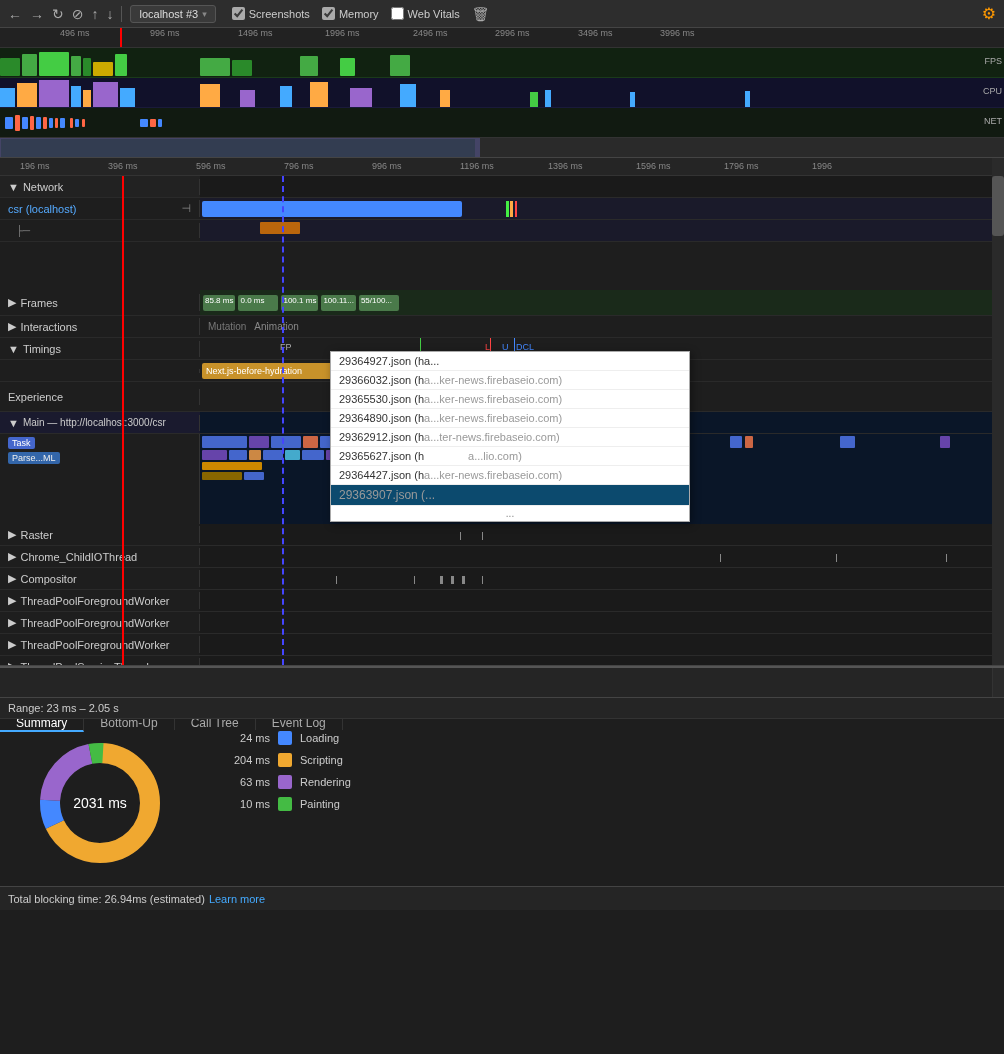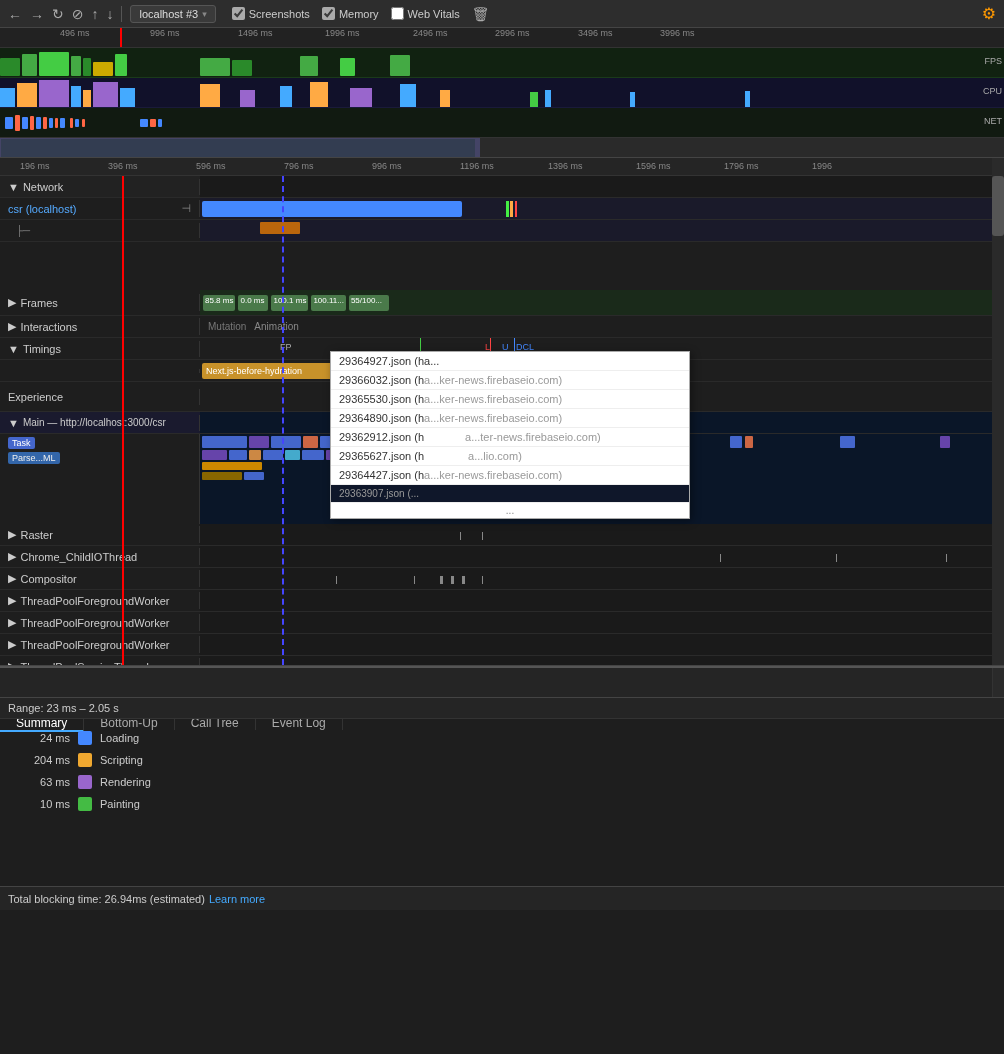--- a/index.html
+++ b/index.html
@@ -497,35 +497,35 @@
     <div class="track-content" style="background:#1a1a2a;">
       <div style="position:absolute; left:60px; top:2px; width:40px; height:12px; background:#ff8800; border-radius:1px; opacity:0.7;"></div>
     </div>
   </div>
 
   <div class="network-dropdown">
     <div class="network-dropdown-item">29364927.json (ha...</div>
     <div class="network-dropdown-item">29366032.json (h<span style="color:#999;">a...ker-news.firebaseio.com)</span></div>
     <div class="network-dropdown-item">29365530.json (h<span style="color:#999;">a...ker-news.firebaseio.com)</span></div>
     <div class="network-dropdown-item">29364890.json (h<span style="color:#999;">a...ker-news.firebaseio.com)</span></div>
-    <div class="network-dropdown-item">29362912.json (h<span style="color:#999;padding-left:41px;">a...ter-news.firebaseio.com)</span></div>
+    <div class="network-dropdown-item">29362912.json (h<span style="color:#999;">a...ter-news.firebaseio.com)</span></div>
     <div class="network-dropdown-item">29365627.json (h<span style="color:#999;margin-left:44px;">a...lio.com)</span></div>
     <div class="network-dropdown-item">29364427.json (h<span style="color:#999;">a...ker-news.firebaseio.com)</span></div>
-    <div class="network-dropdown-item" style="color:#999; font-size:10px; background:#0f172a;">29363907.json (...</div>
+    <div class="network-dropdown-item" style="color:#999; font-size:12px; background:#0c4a6e;">29363907.json (...</div>
     <div class="network-dropdown-more">...</div>
   </div>
 
   <div class="track-row" style="height:26px; margin-top:48px;">
     <div class="track-label">
       <span>▶</span>
       <span>Frames</span>
     </div>
     <div class="track-content" style="background:#1a2a1a; display:flex; align-items:center; gap:1px; padding:2px;">
       <div class="frames-bar">85.8 ms</div>
-      <div class="frames-bar" style="width:30px;">0.0 ms</div>
+      <div class="frames-bar" style="width:40px;">0.0 ms</div>
       <div class="frames-bar">100.1 ms</div>
       <div class="frames-bar">100.11...</div>
       <div class="frames-bar" style="width:40px;">55/100...</div>
     </div>
   </div>
 
   <div class="track-row" style="height:22px;">
     <div class="track-label">
       <span>▶</span>
       <span>Interactions</span>
@@ -750,20 +750,39 @@
 
     <div style="margin-left:auto; width:12px; background:#2a2a2a; border-left:1px solid #333;"></div>
   </div>
 
   <div class="range-info">
     <span>Range: 23 ms – 2.05 s</span>
   </div>
 
   <div class="bottom-content">
 
+    <div class="summary-left">
+      <div class="donut-container">
+        <svg width="130" height="130" viewBox="0 0 130 130">
+
+          <circle cx="65" cy="65" r="50" fill="none" stroke="#333" stroke-width="20"></circle>
+
+          <circle cx="65" cy="65" r="50" fill="none" stroke="#f0a830" stroke-width="20" stroke-dasharray="213 301" stroke-dashoffset="0" transform="rotate(-90 65 65)"></circle>
+
+          <circle cx="65" cy="65" r="50" fill="none" stroke="#4488ff" stroke-width="20" stroke-dasharray="25 301" stroke-dashoffset="-213" transform="rotate(-90 65 65)"></circle>
+
+          <circle cx="65" cy="65" r="50" fill="none" stroke="#9966cc" stroke-width="20" stroke-dasharray="66 301" stroke-dashoffset="-238" transform="rotate(-90 65 65)"></circle>
+
+          <circle cx="65" cy="65" r="50" fill="none" stroke="#44bb44" stroke-width="20" stroke-dasharray="10 301" stroke-dashoffset="-304" transform="rotate(-90 65 65)"></circle>
+        </svg>
+        <div class="donut-center-text">
+          <div class="big">2031 ms</div>
+        </div>
+      </div>
+    </div>
 
     <div class="summary-right">
       <div class="legend-row">
         <span class="legend-ms">24 ms</span>
         <div class="legend-color" style="background:#4488ff;"></div>
         <span class="legend-label">Loading</span>
       </div>
       <div class="legend-row">
         <span class="legend-ms">204 ms</span>
         <div class="legend-color" style="background:#f0a830;"></div>

